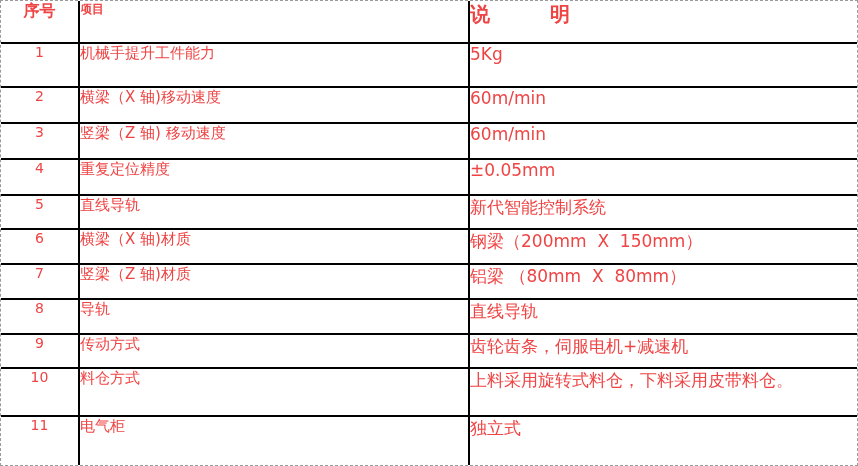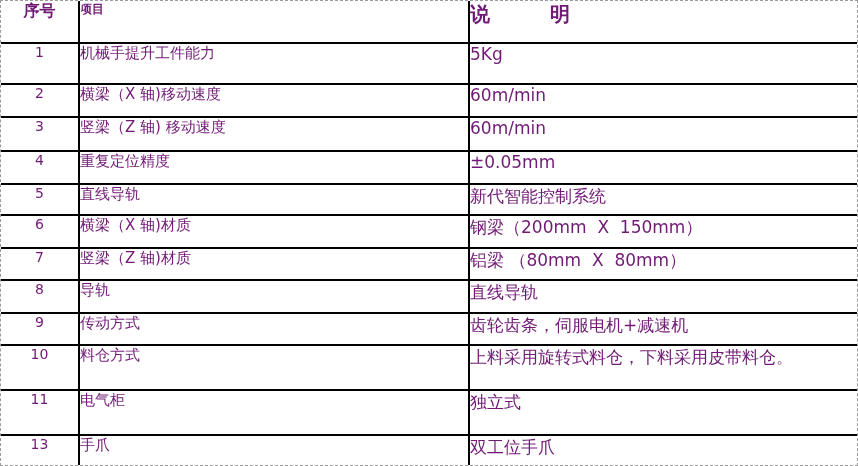--- a/index.html
+++ b/index.html
@@ -14,21 +14,21 @@
     border: 1px dashed #9a9a9a;
     box-sizing: content-box;
     background: #ffffff;
     overflow: hidden;
   }
   table.spec-table {
     border-collapse: collapse;
     table-layout: fixed;
     width: 100%;
     height: 100%;
-    color: #701a75;
+    color: #ef4444;
   }
   table.spec-table td, table.spec-table th {
     border: 2px solid #000000;
     vertical-align: top;
     padding: 0;
     overflow: hidden;
     background: #ffffff;
   }
   
   table.spec-table tr > *:first-child { border-left: none; }
@@ -145,20 +145,15 @@
         <tr style="height: 40px;">
           <td class="col-no">10</td>
           <td class="col-item">料仓方式</td>
           <td class="col-desc">上料采用旋转式料仓，下料采用皮带料仓。</td>
         </tr>
         <tr style="height: 40px;">
           <td class="col-no">11</td>
           <td class="col-item">电气柜</td>
           <td class="col-desc">独立式</td>
         </tr>
-        <tr style="height: 27px;">
-          <td class="col-no">13</td>
-          <td class="col-item">手爪</td>
-          <td class="col-desc">双工位手爪</td>
-        </tr>
       </tbody>
   </table>
 </div>
 
 </body></html>

